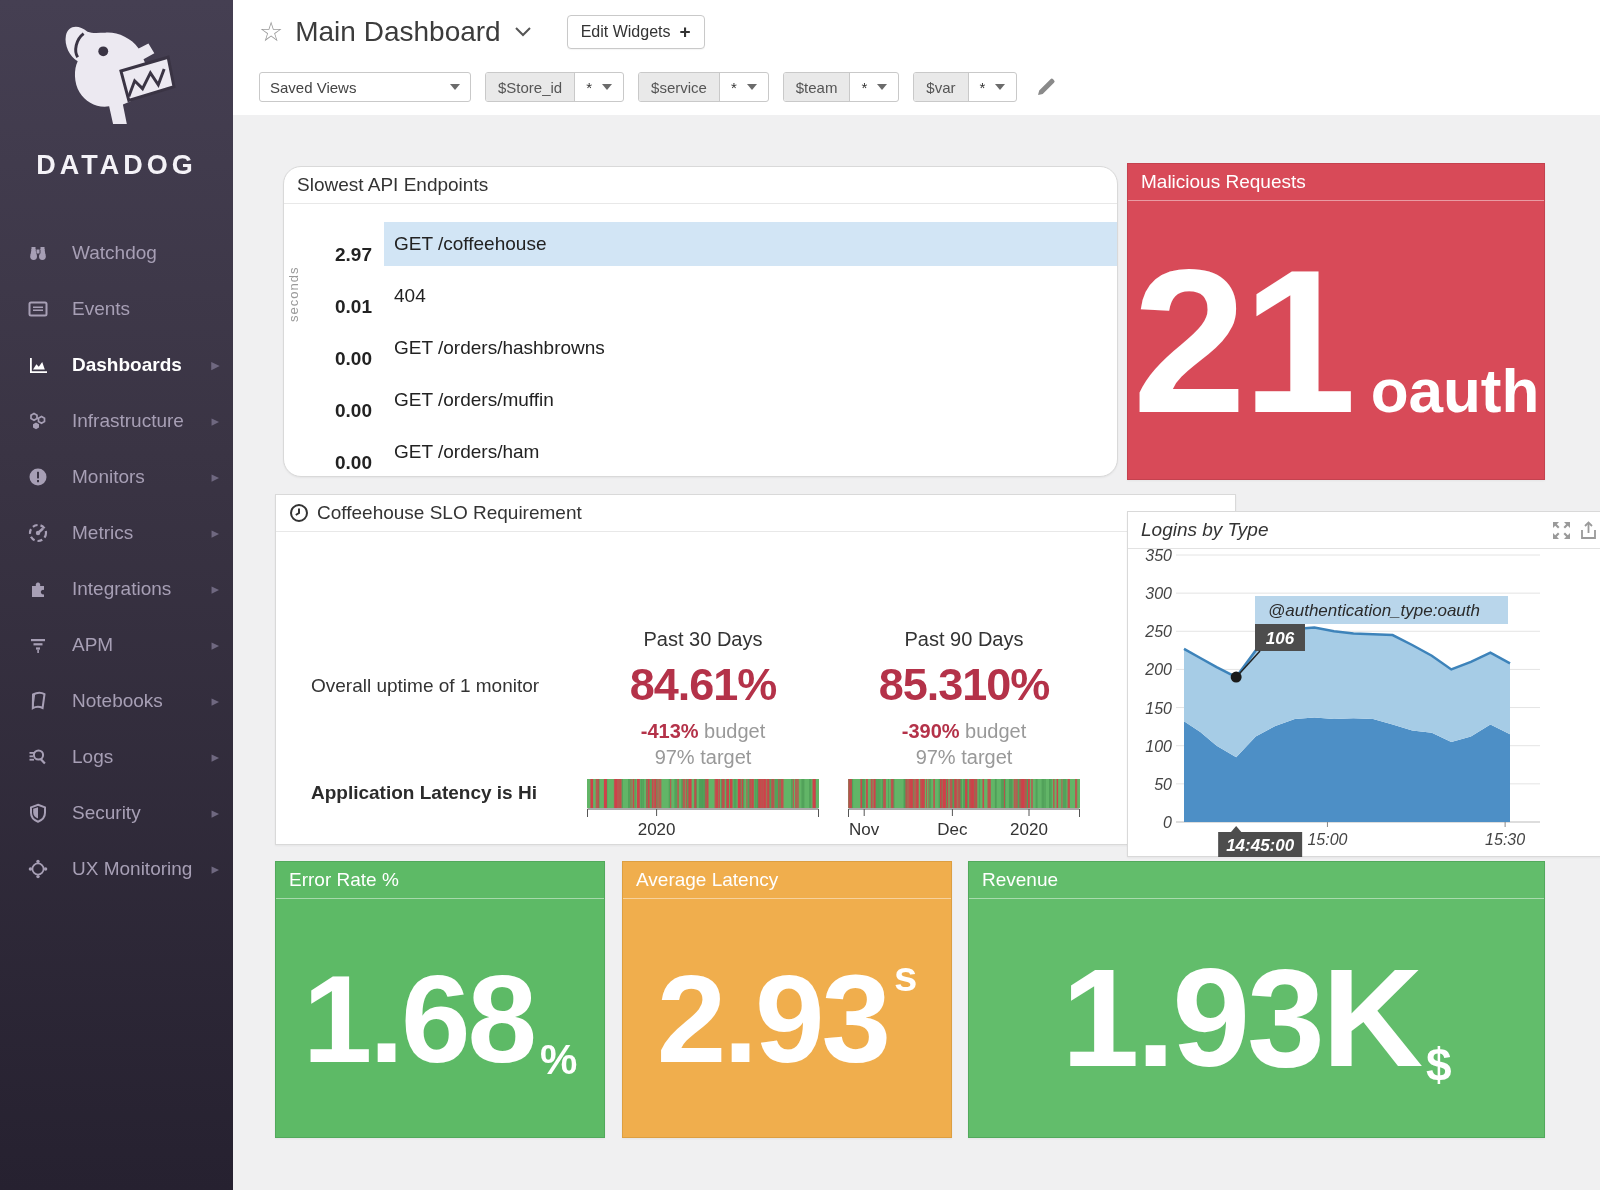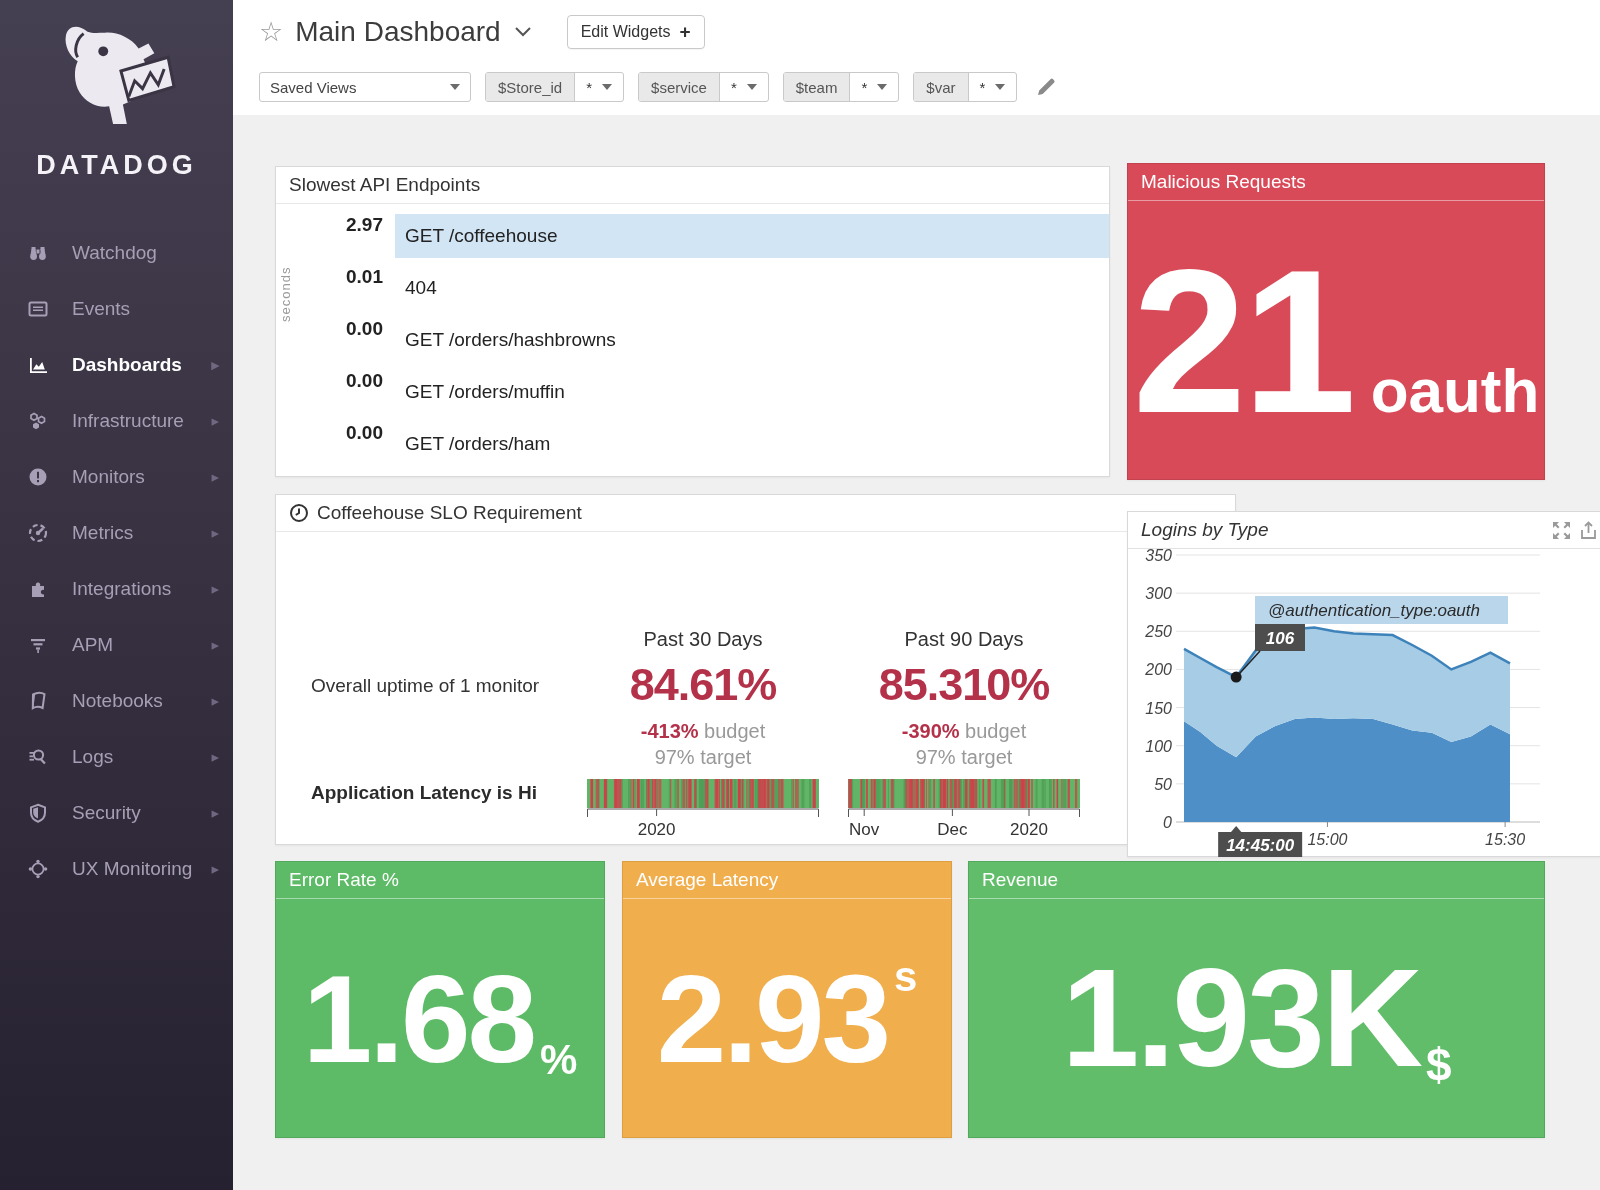--- a/index.html
+++ b/index.html
@@ -46,21 +46,21 @@
   .pill-val { padding:0 11px; display:flex; align-items:center; gap:10px; font-size:15px; color:#333; }
   .pencil { margin-left:4px; cursor:pointer; display:flex; }
 
   
   .dash { position:relative; width:1367px; height:1075px; background:#f0f0f1; }
   .widget { position:absolute; background:#fff; border:1px solid #d9d9d9;
     box-shadow:0 1px 2px rgba(0,0,0,.05); }
   .w-head { height:37px; display:flex; align-items:center; padding:0 13px; font-size:19px;
     color:#333; border-bottom:1px solid #e8e8e8; gap:8px; }
   .w-head .spacer { flex:1; }
-  .w-slowest { left:42px; top:51px;  width:835px; height:311px; }
+  .w-slowest { left:50px; top:51px;  width:835px; height:311px;border-radius:18px; }
   .w-malicious{ left:894px; top:48px; width:418px; height:317px; border-color:#c4424f; }
   .w-slo     { left:42px; top:379px; width:961px; height:351px; }
   .w-logins  { left:894px; top:396px; width:485px; height:346px;font-style:italic; }
   .w-error   { left:42px;  top:746px; width:330px; height:277px; border-color:#52a95c; }
   .w-latency { left:389px; top:746px; width:330px; height:277px; border-color:#dd9f41; }
   .w-revenue { left:735px; top:746px; width:577px; height:277px; border-color:#52a95c; }
 
   
   .colored .w-head { color:#fff; border-bottom:1px solid rgba(255,255,255,.45); }
   .colored { display:flex; flex-direction:column; }
@@ -70,21 +70,21 @@
   .w-malicious .big-unit{ font-size:62px; margin-left:18px; }
   .w-error .big-val, .w-latency .big-val { font-size:125px; letter-spacing:-3px; }
   .w-error .big-unit, .w-latency .big-unit { font-size:42px; margin-left:6px; }
   .w-revenue .big-val { font-size:140px; letter-spacing:-3px; }
   .w-revenue .big-unit { font-size:46px; margin-left:6px; }
 
   
   .api-body { position:relative; padding:10px 0 0 0; }
   .api-ylabel { position:absolute; left:2px; top:118px; transform:rotate(-90deg);
     transform-origin:left top; color:#9a9a9a; font-size:13px; letter-spacing:1px; }
-  .api-row { position:relative; height:52px; display:flex; align-items:flex-start;padding-left:19px; }
+  .api-row { position:relative; height:52px; display:flex; align-items:flex-end; }
   .api-val { width:88px; text-align:right; font-weight:bold; font-size:19px; color:#222; flex:none; }
   .api-barwrap { position:relative; flex:1; height:44px; margin-left:12px; }
   .api-bar { position:absolute; left:0; top:0; height:100%; background:#d2e5f5; }
   .api-label { position:absolute; left:10px; top:50%; transform:translateY(-50%);
     font-size:19px; color:#222; white-space:nowrap; }
 
   
   .slo-body { position:relative; height:312px; font-size:19px; color:#333; }
   .slo-left1 { position:absolute; left:35px; top:140px; width:250px; line-height:1.45; }
   .slo-left2 { position:absolute; left:35px; top:250px; font-weight:bold; color:#2b2b2b; }

